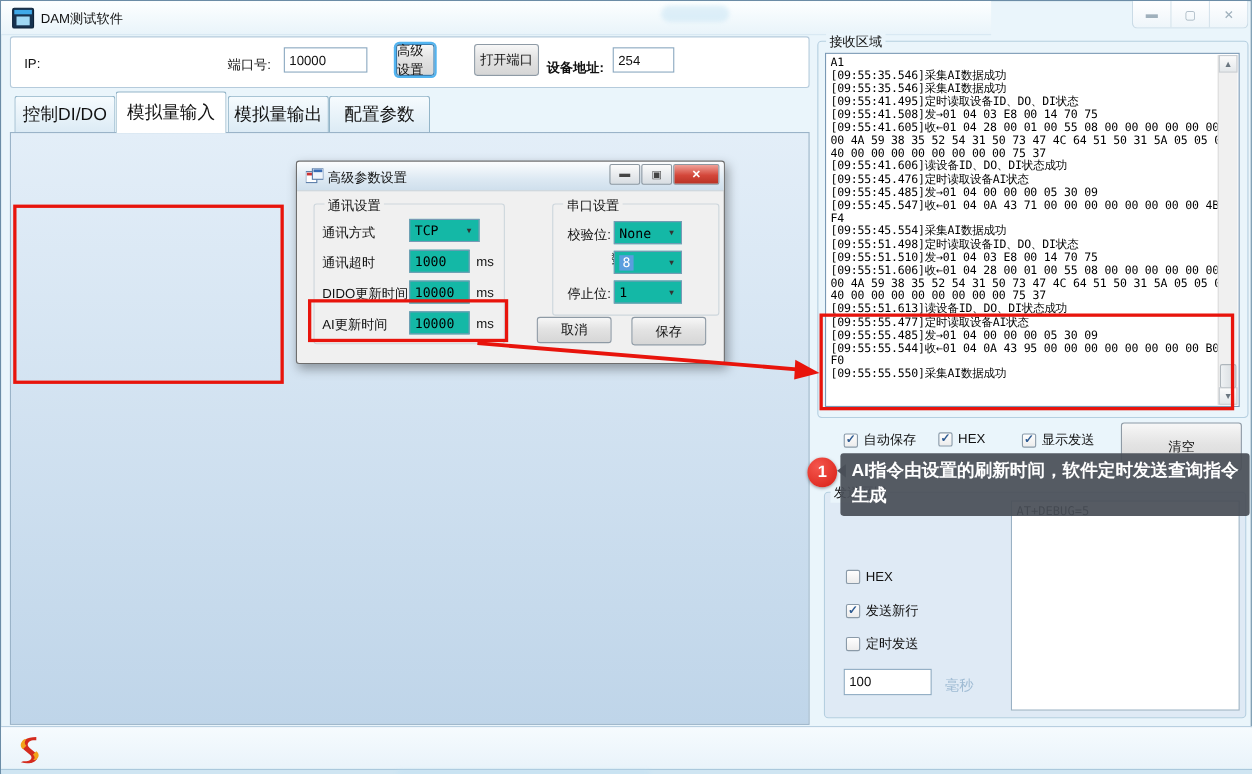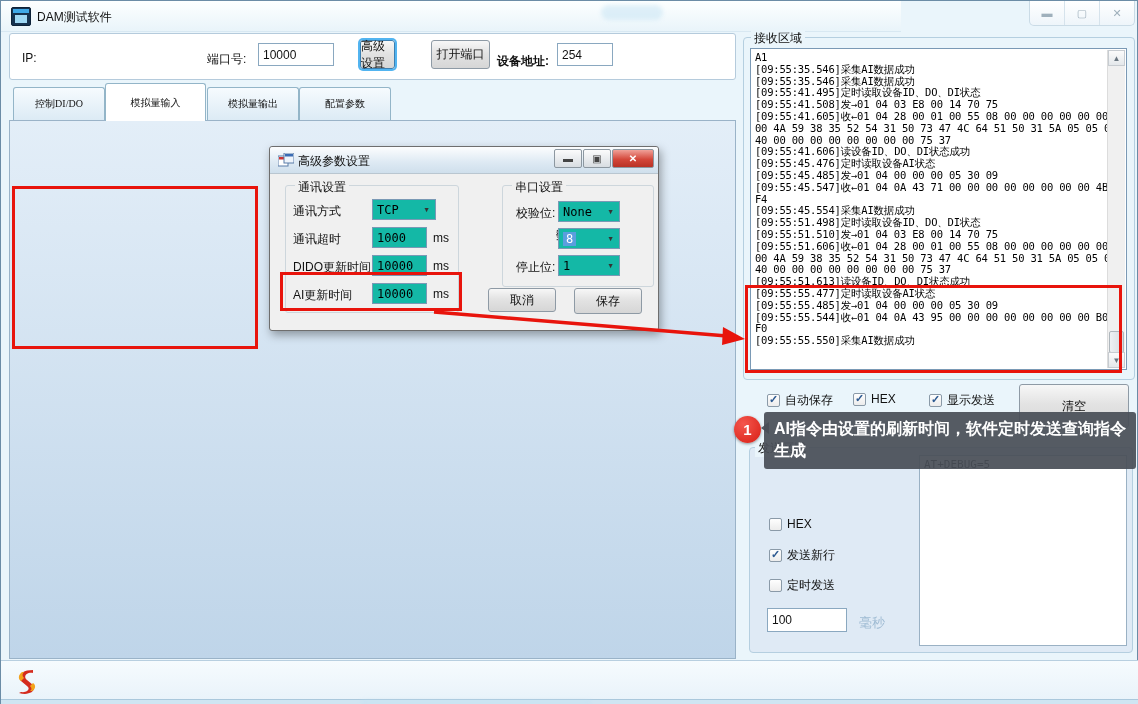--- a/index.html
+++ b/index.html
@@ -20,21 +20,21 @@
   .lbl{font-size:12px;color:#111;}
   .tbx{background:#fff;border:1px solid #8aa8c0;font-size:12px;color:#111;box-sizing:border-box;display:flex;align-items:center;padding:0 4px;}
   #ip-wrap{left:36px;top:40px;width:158px;height:27px;border:2px solid #49a1df;border-radius:3px;display:flex;background:#fff;box-sizing:border-box;}
   #ip-box{flex:1;border:none;font-family:"DejaVu Sans Mono",monospace;font-size:12px;display:flex;align-items:center;padding-left:5px;}
   #pencil-btn{width:28px;background:linear-gradient(#eaf5ff,#cfe7fb);border-left:1px solid #8fc0e4;display:flex;align-items:center;justify-content:center;color:#1d5fb8;font-size:14px;}
   .btn{background:linear-gradient(#f7f7f7,#e3e3e3 45%,#d6d6d6);border:1px solid #8e9aa5;border-radius:3px;font-size:12px;color:#111;display:flex;align-items:center;justify-content:center;box-sizing:border-box;}
   #btn-adv{left:358px;top:40px;width:35px;height:29px;box-shadow:0 0 0 2px #52b4f0;border-color:#3c7fb1;}
   #btn-open{left:429px;top:40px;width:59px;height:29px;}
   #lbl-addr{font-weight:bold;}
   
-  .tab{position:absolute;top:86px;height:33px;background:linear-gradient(#f6fbfe,#dcebf5);border:1px solid #93b5c8;border-bottom:none;border-radius:3px 3px 0 0;display:flex;align-items:center;justify-content:center;font-size:10px;color:#111;box-sizing:border-box;font-family:Liberation Serif, serif;}
+  .tab{position:absolute;top:86px;height:33px;background:linear-gradient(#f6fbfe,#dcebf5);border:1px solid #93b5c8;border-bottom:none;border-radius:3px 3px 0 0;display:flex;align-items:center;justify-content:center;font-size:16px;color:#111;box-sizing:border-box;}
   .tab.active{top:82px;height:38px;background:#fff;z-index:3;}
   #tabpage{left:8px;top:119px;width:727px;height:539px;background:linear-gradient(#e3eef8,#bfd5e9);border:1px solid #9ab3c8;box-sizing:border-box;z-index:1;}
   
   #interval-input{left:112px;top:128px;width:74px;height:22px;}
   #btn-export{left:24px;top:158px;width:84px;height:23px;border-color:#4a6e8e;}
   #btn-chanedit{left:156px;top:158px;width:88px;height:23px;background:linear-gradient(#eef8ff,#cfe9fa);box-shadow:0 0 0 2px #35a8dc;border-color:#2f7fae;}
   #ai-table{left:14px;top:188px;width:236px;height:152px;background:#fff;border:1px solid #b9cfe2;box-sizing:border-box;font-family:"Liberation Serif",serif;}
   .ai-row{display:flex;height:30px;border-bottom:1px solid #d7e7f4;box-sizing:border-box;}
   .ai-ch{width:82px;display:flex;align-items:center;justify-content:center;font-size:19px;border-right:1px solid #e4eef7;box-sizing:border-box;}
   .ai-row:first-child .ai-ch{background:#cfe5f8;}

